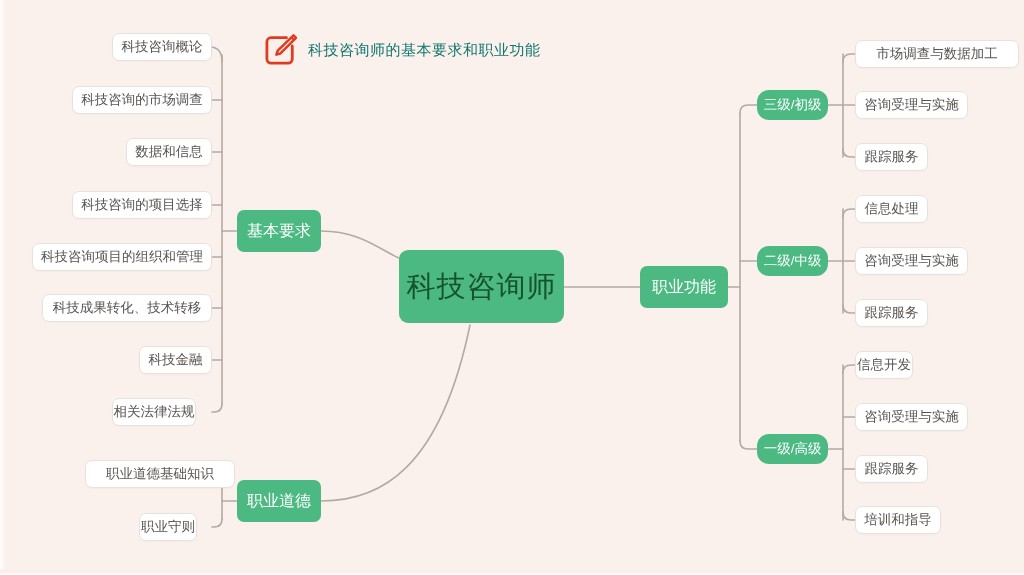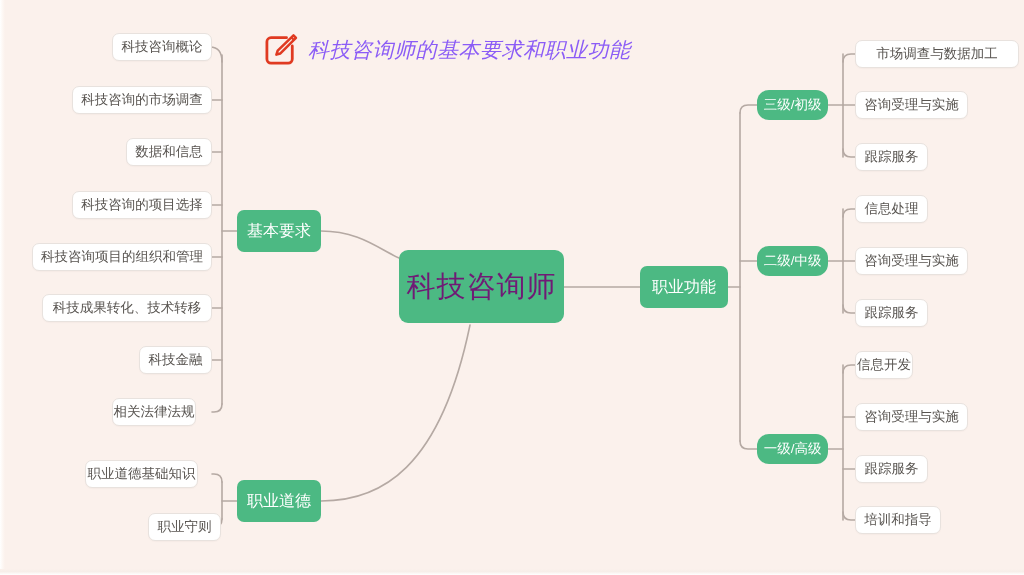--- a/index.html
+++ b/index.html
@@ -76,40 +76,39 @@
     font-size: 13.5px;
     height: 30px;
     padding: 0 10px;
     border-radius: 12px;
   }
 
   
   #root-node {
     background: #4cb983;
     border-radius: 9px;
-    color: #701a75;
+    color: #14532d;
     font-size: 29px;
     letter-spacing: 1px;
   }
 
   
   #title-wrap {
     position: absolute;
     left: 262px;
     top: 32px;
     display: flex;
     align-items: center;
     gap: 10px;
   }
   #title-text {
-    color: #8b5cf6;
-    font-size: 21px;
+    color: #0f766e;
+    font-size: 15px;
     letter-spacing: 0.5px;
     white-space: nowrap;
-    font-style: italic;
   }
   #edit-icon {
     width: 36px;
     height: 36px;
     display: block;
   }
 </style>
 </head>
 <body>
 
@@ -188,22 +187,22 @@
 
   <div class="node leaf" style="left:112px; top:33px; width:100px;">科技咨询概论</div>
   <div class="node leaf" style="left:72px; top:86px; width:140px;">科技咨询的市场调查</div>
   <div class="node leaf" style="left:126px; top:138px; width:86px;">数据和信息</div>
   <div class="node leaf" style="left:72px; top:191px; width:140px;">科技咨询的项目选择</div>
   <div class="node leaf" style="left:32px; top:243px; width:180px;">科技咨询项目的组织和管理</div>
   <div class="node leaf" style="left:42px; top:294px; width:170px;">科技成果转化、技术转移</div>
   <div class="node leaf" style="left:139px; top:346px; width:73px;">科技金融</div>
   <div class="node leaf" style="left:112px; top:398px; width:84px;">相关法律法规</div>
 
-  <div class="node leaf" style="left:85px; top:460px; width:113px;">职业道德基础知识</div>
-  <div class="node leaf" style="left:148px; top:513px; width:73px;">职业守则</div>
+  <div class="node leaf" style="left:85px; top:460px; width:150px;">职业道德基础知识</div>
+  <div class="node leaf" style="left:139px; top:513px; width:58px;">职业守则</div>
 
   <div class="node green" style="left:640px; top:266px; width:88px;">职业功能</div>
 
   <div class="node green small" style="left:757px; top:90px; width:71px;">三级/初级</div>
   <div class="node green small" style="left:757px; top:246px; width:71px;">二级/中级</div>
   <div class="node green small" style="left:757px; top:434px; width:71px;">一级/高级</div>
 
   <div class="node leaf" style="left:855px; top:40px; width:164px;font-family:Liberation Serif, serif;">市场调查与数据加工</div>
   <div class="node leaf" style="left:855px; top:91px; width:113px;">咨询受理与实施</div>
   <div class="node leaf" style="left:855px; top:143px; width:73px;">跟踪服务</div>

